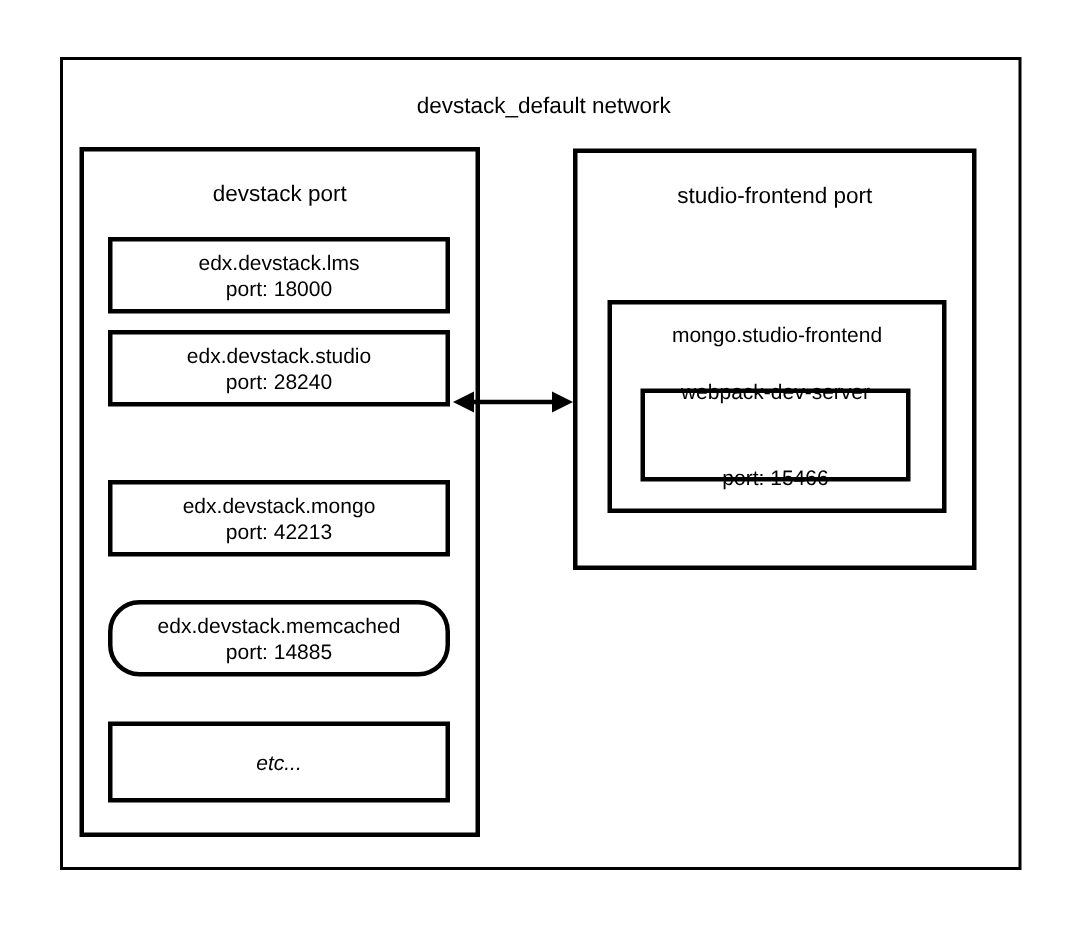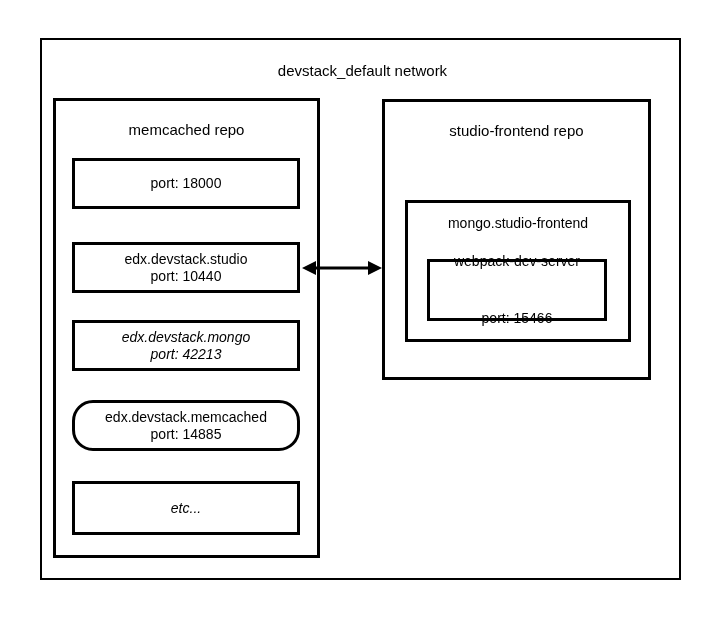--- a/index.html
+++ b/index.html
@@ -98,22 +98,22 @@
     white-space: nowrap;
   }
 
   .service-port {
     font-size: 14px;
     line-height: 17px;
     white-space: nowrap;
   }
 
   .svc-0 { top: 158px; }
-  .svc-1 { top: 242px; }
-  .svc-2 { top: 320px; font-style: italic; }
+  .svc-1 { top: 220px; }
+  .svc-2 { top: 320px; }
   .svc-3 { top: 400px; border-radius: 21px; }
   .svc-4 { top: 481px; height: 54px; font-style: italic; }
 
   
   .dahlia-box {
     left: 405px;
     top: 200px;
     width: 226px;
     height: 142px;
     border-width: 3px;
@@ -155,48 +155,49 @@
 </head>
 <body>
 
 <div id="canvas">
 
   <div class="box network-box">
     <div class="network-title">devstack_default network</div>
   </div>
 
   <div class="box repo-box devstack-repo">
-    <div class="repo-title">memcached repo</div>
+    <div class="repo-title">devstack port</div>
   </div>
 
   <div class="box service-box svc-0">
+    <div class="service-name">edx.devstack.lms</div>
     <div class="service-port">port: 18000</div>
   </div>
 
   <div class="box service-box svc-1">
     <div class="service-name">edx.devstack.studio</div>
-    <div class="service-port">port: 10440</div>
+    <div class="service-port">port: 28240</div>
   </div>
 
   <div class="box service-box svc-2">
     <div class="service-name">edx.devstack.mongo</div>
     <div class="service-port">port: 42213</div>
   </div>
 
   <div class="box service-box svc-3">
     <div class="service-name">edx.devstack.memcached</div>
     <div class="service-port">port: 14885</div>
   </div>
 
   <div class="box service-box svc-4">
     <div class="service-name">etc...</div>
   </div>
 
   <div class="box repo-box studio-repo">
-    <div class="repo-title">studio-frontend repo</div>
+    <div class="repo-title">studio-frontend port</div>
   </div>
 
   <div class="box dahlia-box">
     <div class="dahlia-title">mongo.studio-frontend</div>
   </div>
 
   <div class="box webpack-box">
     <div class="service-name">webpack-dev-server</div>
     <div class="service-port">port: 15466</div>
   </div>

